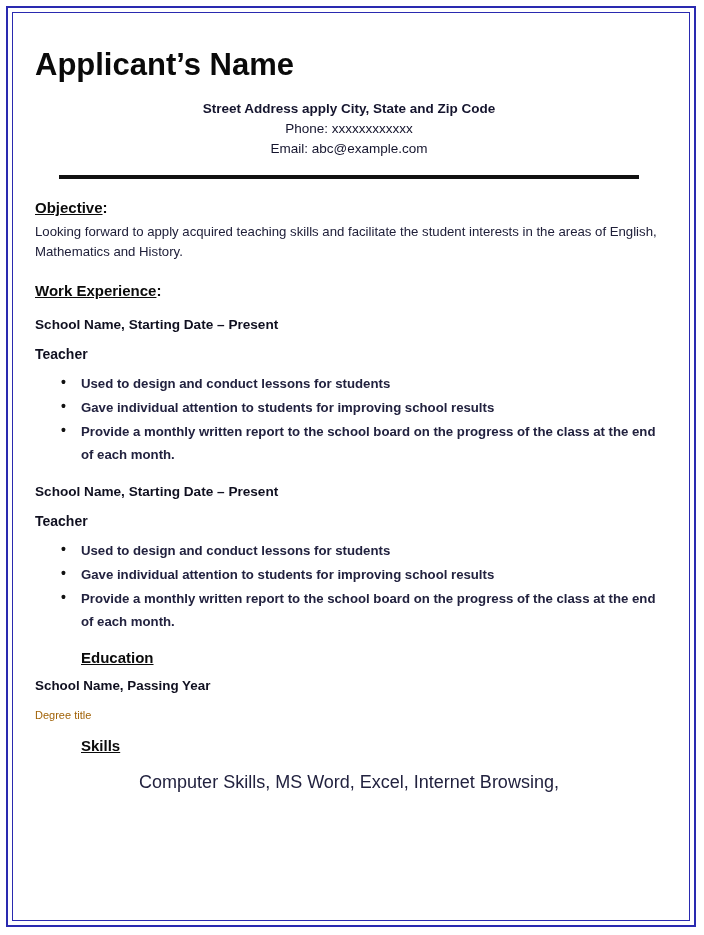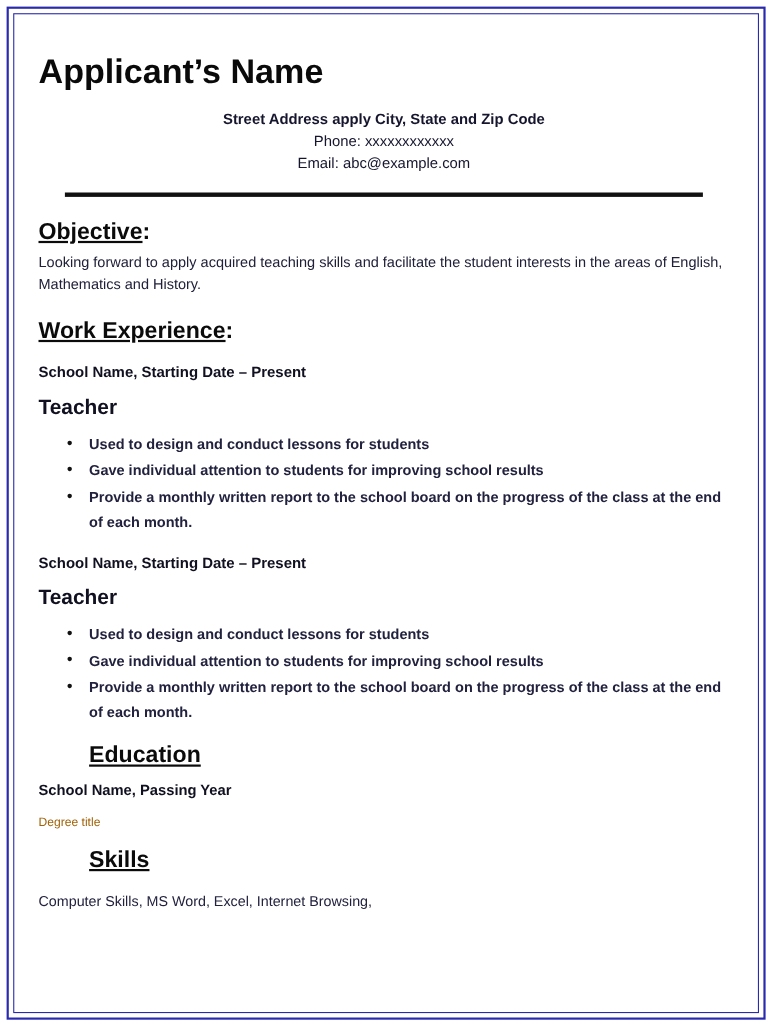--- a/index.html
+++ b/index.html
@@ -64,21 +64,21 @@
   }
   .contact-line.bold-ish {
     font-weight: bold;
   }
   .rule {
     height: 4px;
     background: #111111;
     margin: 16px 24px 0 24px;
   }
   .section-heading {
-    font-size: 21px;
+    font-size: 15px;
     font-weight: bold;
     color: #0b0b0b;
     margin-top: 20px;
     margin-bottom: 6px;
   }
   .section-heading .ul {
     text-decoration: underline;
   }
   .body-text {
     font-size: 13.2px;
@@ -86,21 +86,21 @@
     color: #20203a;
     margin: 2px 0 0 0;
   }
   .job-title-line {
     font-size: 13.6px;
     font-weight: bold;
     color: #101020;
     margin-top: 18px;
   }
   .role-line {
-    font-size: 19px;
+    font-size: 14px;
     font-weight: bold;
     color: #101020;
     margin-top: 14px;
   }
   ul.bullets {
     margin: 10px 0 0 0;
     padding-left: 46px;
     list-style: none;
     font-weight: bold;
   }
@@ -124,23 +124,24 @@
     font-weight: bold;
     color: #101020;
     margin-top: 12px;
   }
   .edu-degree {
     font-size: 11px;
     color: #a16207;
     margin-top: 16px;
   }
   .skills-text {
-    font-size: 13px;
+    font-size: 18px;
     color: #22223f;
     margin-top: 18px;
+    text-align: center;
   }
   .heading-gap-small { margin-top: 16px; margin-left: 46px; }
 </style>
 </head>
 <body>
 
 <div class="page-frame">
   <div class="page-frame-inner">
     <div class="doc">
 

